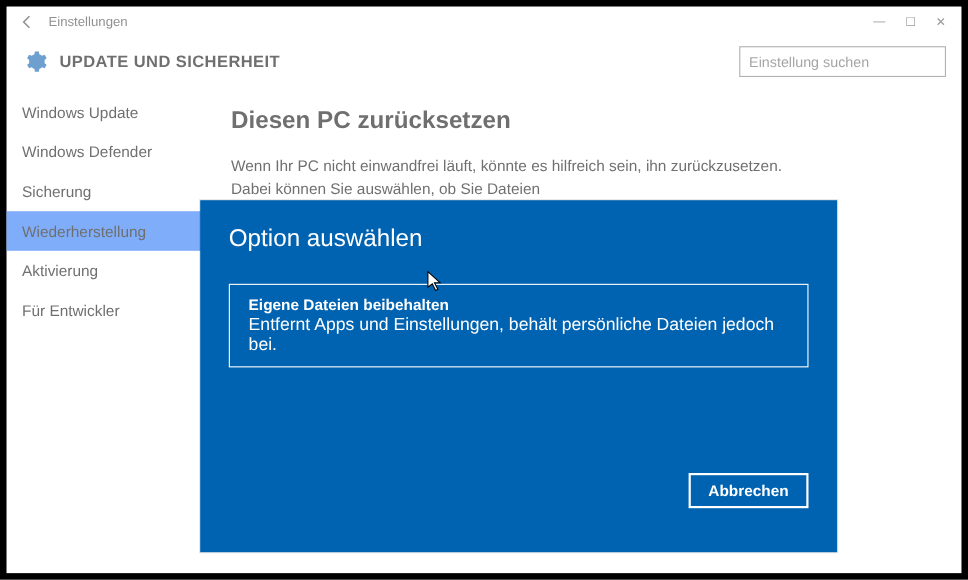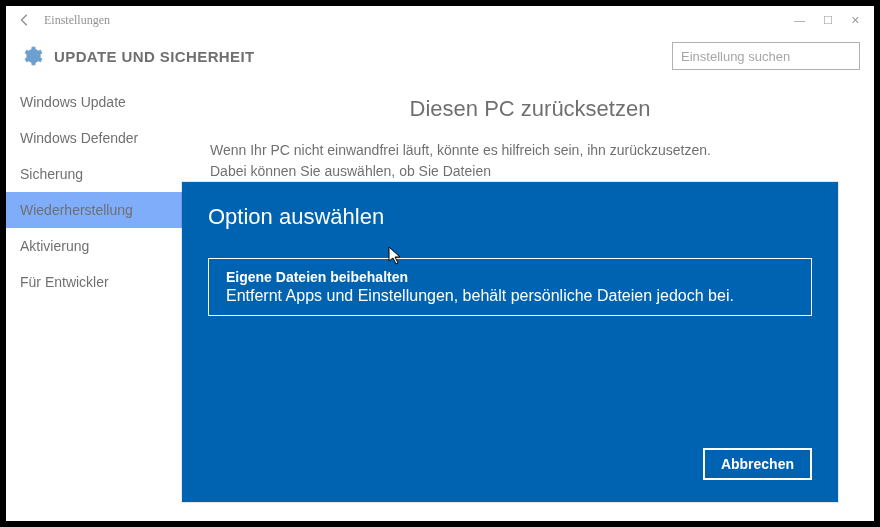--- a/index.html
+++ b/index.html
@@ -3,44 +3,44 @@
 <meta charset="utf-8">
 <style>
 * { margin: 0; padding: 0; box-sizing: border-box; font-family: "Segoe UI", Tahoma, sans-serif; }
 html, body { width: 880px; height: 527px; overflow: hidden; }
 body { background: #000; padding: 6px; }
 .window { width: 100%; height: 100%; background: #fff; position: relative; }
 .overlay { position: absolute; inset: 0; background: rgba(255,255,255,0.35); z-index: 5; pointer-events: none; }
 
 .titlebar { height: 28px; display: flex; align-items: center; padding: 0 8px; color: #555; font-size: 12px; }
 .titlebar .back { width: 22px; display: flex; align-items: center; justify-content: center; cursor: pointer; }
-.titlebar .title { margin-left: 8px; font-family: Liberation Serif, serif; }
+.titlebar .title { margin-left: 8px; }
 .winctl { margin-left: auto; display: flex; gap: 18px; font-size: 11px; color: #666; padding-right: 6px; }
 
 .header { display: flex; align-items: center; padding: 8px 14px 14px 14px; }
 .header .gear { width: 24px; height: 24px; display: flex; align-items: center; justify-content: center; margin-right: 10px; }
 .header h1 { font-size: 15px; font-weight: 600; letter-spacing: 0.4px; color: #222; }
 .search { margin-left: auto; width: 188px; }
 .search input { width: 100%; height: 28px; border: 1px solid #888; padding: 0 8px; font-size: 13px; background: #fff; color: #333; }
 
 .body { display: flex; height: calc(100% - 28px - 56px); }
 .sidebar { width: 180px; }
 .sidebar .item { padding: 10px 14px; font-size: 14px; color: #222; cursor: pointer; }
 .sidebar .item.selected { background: #3b82f6; }
 
 .content { flex: 1; padding: 12px 24px; color: #222; }
-.content h2 { font-size: 22px; font-weight: 400; margin-bottom: 18px; text-align: center; }
+.content h2 { font-size: 22px; font-weight: 700; margin-bottom: 18px; }
 .content p { font-size: 14px; line-height: 1.5; max-width: 520px; }
 
-.dialog { position: absolute; left: 176px; top: 176px; width: 656px; height: 320px; background: #0063b1; color: #fff; padding: 22px 26px; z-index: 10; box-shadow: 0 0 0 1px rgba(0,0,0,0.1); }
+.dialog { position: absolute; left: 176px; top: 176px; width: 579px; height: 320px; background: #0063b1; color: #fff; padding: 22px 26px; z-index: 10; box-shadow: 0 0 0 1px rgba(0,0,0,0.1); }
 .dialog h3 { font-size: 22px; font-weight: 400; margin-bottom: 28px; }
 .option { border: 1px solid #fff; padding: 10px 17px; margin-bottom: 14px; cursor: pointer; }
 .option .ot { font-size: 14px; font-weight: 600; margin-bottom: 2px; }
 .option .od { font-size: 16px; font-weight: 300; }
-.cancel { position: absolute; right: 26px; bottom: 22px; border: 2px solid #fff; padding: 6px 16px; font-size: 14px; font-weight: 600; cursor: pointer; background: transparent; color: #fff; }
+.cancel { position: absolute; right: 26px; bottom: 40px; border: 2px solid #fff; padding: 6px 16px; font-size: 14px; font-weight: 600; cursor: pointer; background: transparent; color: #fff; }
 
 .cursor { position: absolute; left: 382px; top: 240px; z-index: 20; pointer-events: none; }
 </style>
 </head>
 <body>
 
 <div class="window">
   <div class="overlay"></div>
 
   <div class="titlebar">

